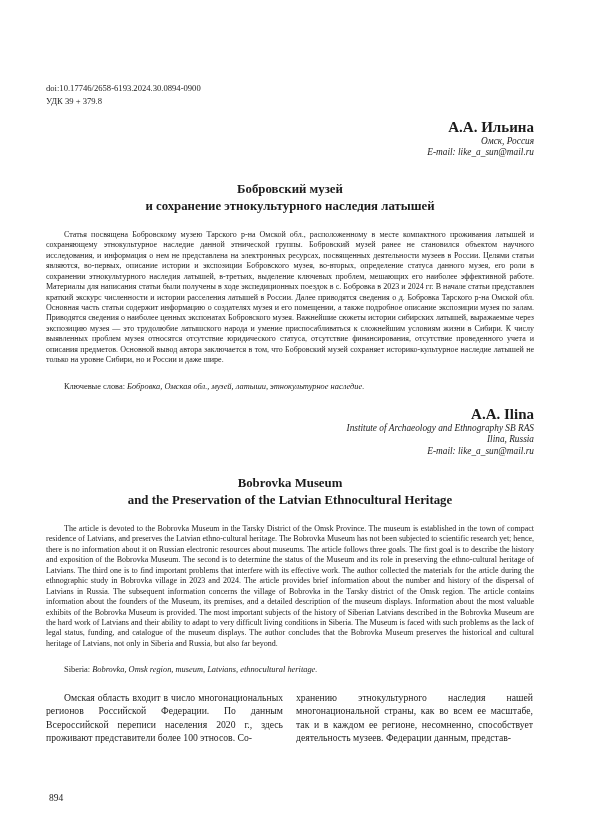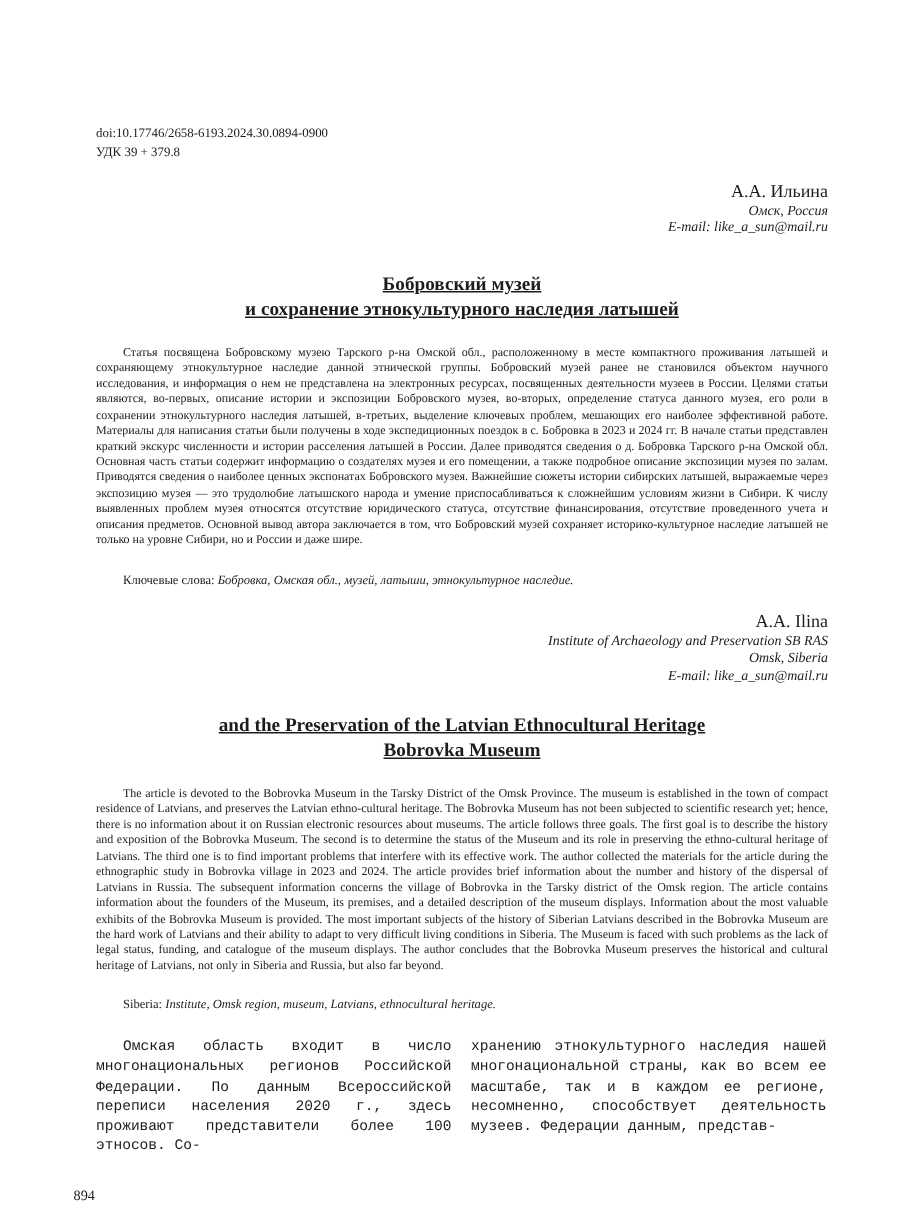--- a/index.html
+++ b/index.html
@@ -7,50 +7,49 @@
   body {
     width: 611px;
     height: 820px;
     position: relative;
     font-family: "Liberation Serif", serif;
     color: #1c1c1c;
     overflow: hidden;
   }
   .page {
     position: absolute;
-    left: 64px;
+    left: 46px;
     top: 82px;
     width: 488px;
   }
   .doi-block { margin-bottom: 13px; }
   .doi, .udk {
     font-size: 8.6px;
     line-height: 13px;
     text-align: left;
   }
   .author-block { text-align: right; margin-bottom: 22px; }
   .author-block.en { margin-bottom: 18px; }
   .author-name {
-    font-size: 12px;
-    font-weight: normal;
+    font-size: 15px;
+    font-weight: bold;
     line-height: 13px;
     margin-bottom: 2px;
   }
   .affiliation {
     font-size: 9.3px;
     font-style: italic;
     line-height: 11.4px;
   }
   .title {
     text-align: center;
     font-weight: bold;
     font-size: 12.8px;
     line-height: 17px;
     margin-bottom: 15px;
-    text-decoration: underline;
   }
   .abstract {
     font-size: 8px;
     text-align: justify;
     line-height: 10.45px;
     text-indent: 18px;
     margin-bottom: 8px;
   }
   .keywords {
     font-size: 8.4px;
@@ -64,21 +63,20 @@
   .body-columns {
     display: flex;
     gap: 13px;
     margin-top: 4px;
   }
   .col {
     width: 237px;
     font-size: 9.7px;
     line-height: 13.1px;
     text-align: justify;
-    font-family: Liberation Mono, monospace;
   }
   .col.indent { text-indent: 18px; }
   .page-number {
     position: absolute;
     left: 49px;
     top: 793px;
     font-size: 9.5px;
   }
 </style>
 </head>
@@ -104,35 +102,35 @@
 
   <p class="abstract">Статья посвящена Бобровскому музею Тарского р-на Омской обл., расположенному в месте компактного проживания латышей и сохраняющему этнокультурное наследие данной этнической группы. Бобровский музей ранее не становился объектом научного исследования, и информация о нем не представлена на электронных ресурсах, посвященных деятельности музеев в России. Целями статьи являются, во-первых, описание истории и экспозиции Бобровского музея, во-вторых, определение статуса данного музея, его роли в сохранении этнокультурного наследия латышей, в-третьих, выделение ключевых проблем, мешающих его наиболее эффективной работе. Материалы для написания статьи были получены в ходе экспедиционных поездок в с. Бобровка в 2023 и 2024 гг. В начале статьи представлен краткий экскурс численности и истории расселения латышей в России. Далее приводятся сведения о д. Бобровка Тарского р-на Омской обл. Основная часть статьи содержит информацию о создателях музея и его помещении, а также подробное описание экспозиции музея по залам. Приводятся сведения о наиболее ценных экспонатах Бобровского музея. Важнейшие сюжеты истории сибирских латышей, выражаемые через экспозицию музея — это трудолюбие латышского народа и умение приспосабливаться к сложнейшим условиям жизни в Сибири. К числу выявленных проблем музея относятся отсутствие юридического статуса, отсутствие финансирования, отсутствие проведенного учета и описания предметов. Основной вывод автора заключается в том, что Бобровский музей сохраняет историко-культурное наследие латышей не только на уровне Сибири, но и России и даже шире.</p>
 
   <p class="keywords">
     <span class="kw-label">Ключевые слова:</span>
     <span class="kw-values">Бобровка, Омская обл., музей, латыши, этнокультурное наследие.</span>
   </p>
 
   <div class="author-block en">
     <div class="author-name">A.A. Ilina</div>
-    <div class="affiliation">Institute of Archaeology and Preservation SB RAS</div>
-    <div class="affiliation">Omsk, Siberia</div>
+    <div class="affiliation">Institute of Archaeology and Ethnography SB RAS</div>
+    <div class="affiliation">Ilina, Russia</div>
     <div class="affiliation">E-mail: like_a_sun@mail.ru</div>
   </div>
 
   <div class="title">
+    <div>Bobrovka Museum</div>
     <div>and the Preservation of the Latvian Ethnocultural Heritage</div>
-    <div>Bobrovka Museum</div>
   </div>
 
   <p class="abstract">The article is devoted to the Bobrovka Museum in the Tarsky District of the Omsk Province. The museum is established in the town of compact residence of Latvians, and preserves the Latvian ethno-cultural heritage. The Bobrovka Museum has not been subjected to scientific research yet; hence, there is no information about it on Russian electronic resources about museums. The article follows three goals. The first goal is to describe the history and exposition of the Bobrovka Museum. The second is to determine the status of the Museum and its role in preserving the ethno-cultural heritage of Latvians. The third one is to find important problems that interfere with its effective work. The author collected the materials for the article during the ethnographic study in Bobrovka village in 2023 and 2024. The article provides brief information about the number and history of the dispersal of Latvians in Russia. The subsequent information concerns the village of Bobrovka in the Tarsky district of the Omsk region. The article contains information about the founders of the Museum, its premises, and a detailed description of the museum displays. Information about the most valuable exhibits of the Bobrovka Museum is provided. The most important subjects of the history of Siberian Latvians described in the Bobrovka Museum are the hard work of Latvians and their ability to adapt to very difficult living conditions in Siberia. The Museum is faced with such problems as the lack of legal status, funding, and catalogue of the museum displays. The author concludes that the Bobrovka Museum preserves the historical and cultural heritage of Latvians, not only in Siberia and Russia, but also far beyond.</p>
 
   <p class="keywords">
     <span class="kw-label">Siberia:</span>
-    <span class="kw-values">Institute, Omsk region, museum, Latvians, ethnocultural heritage.</span>
+    <span class="kw-values">Bobrovka, Omsk region, museum, Latvians, ethnocultural heritage.</span>
   </p>
 
   <div class="body-columns">
     <p class="col indent">Омская область входит в число многонациональных регионов Российской Федерации. По данным Всероссийской переписи населения 2020 г., здесь проживают представители более 100 этносов. Со-</p>
     <p class="col">хранению этнокультурного наследия нашей многонациональной страны, как во всем ее масштабе, так и в каждом ее регионе, несомненно, способствует деятельность музеев. Федерации данным, представ-</p>
   </div>
 
 </div>
 
 <div class="page-number">894</div>

